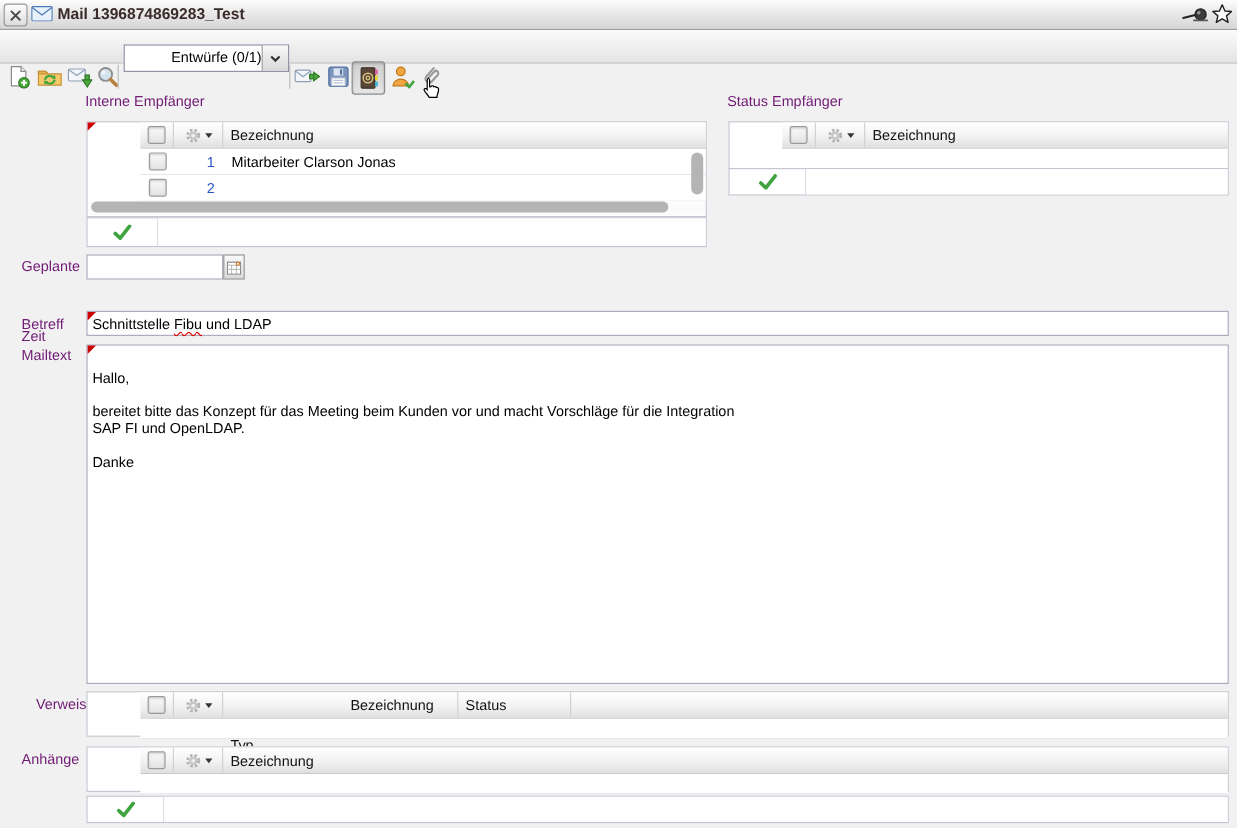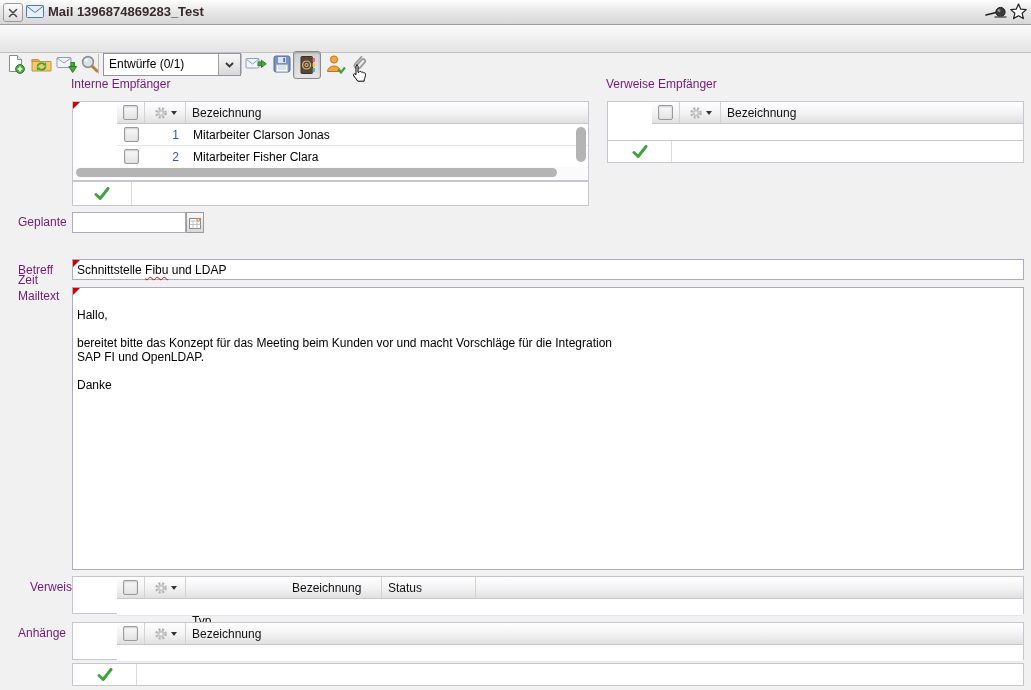--- a/index.html
+++ b/index.html
@@ -22,21 +22,21 @@
 
   
   .toolbar{left:0;top:25px;width:1031px;height:27px;
     background:linear-gradient(180deg,#fbfbfb,#e4e4e4);
     border-bottom:1px solid #c2c2c2;}
   .tb-sep{top:29px;width:0;height:20px;border-left:1px solid #bdbdbd;}
   .tb-btn{top:28px;width:22px;height:22px;display:flex;align-items:center;justify-content:center;}
   .tb-btn-pressed{top:26px;width:26px;height:26px;border:1px solid #8a8a8a;border-radius:3px;
     background:linear-gradient(180deg,#cfcfcf,#e6e6e6);box-shadow:inset 0 1px 2px rgba(0,0,0,.25);
     display:flex;align-items:center;justify-content:center;}
-  .dropdown{left:103px;top:28px;width:136px;height:21px;border:1px solid #9191a8;background:#fff;display:flex;}
+  .dropdown{left:103px;top:12px;width:136px;height:21px;border:1px solid #9191a8;background:#fff;display:flex;text-align:right;}
   .dropdown .val{flex:1;line-height:21px;padding-left:5px;white-space:nowrap;overflow:hidden;}
   .dropdown .chev{width:21px;border-left:1px solid #9e9e9e;
     background:linear-gradient(180deg,#f8f8f8,#d8d8d8);display:flex;align-items:center;justify-content:center;}
 
   
   .grid{background:#fff;border:1px solid #c6c6d2;box-sizing:border-box;padding-left:44px;}
   .ghead{height:22px;display:flex;background:linear-gradient(180deg,#ffffff 0%,#f2f2f2 55%,#e0e0e0 100%);
     border-bottom:1px solid #c9c9c9;box-sizing:border-box;}
   .hc{display:flex;align-items:center;box-sizing:border-box;border-right:1px solid #d2d2d2;}
   .hc:last-child{border-right:none;}
@@ -216,38 +216,37 @@
         <div class="checkbox"></div>
       </div>
     <div class="rc numcell">1</div>
     <div class="rc labelcell">Mitarbeiter Clarson Jonas</div>
   </div>
   <div class="grid-row">
     <div class="rc cbcell">
         <div class="checkbox"></div>
       </div>
     <div class="rc numcell">2</div>
-    <div class="rc labelcell">Mitarbeiter Fisher Clara</div>
   </div>
   <div class="hscroll-track">
     <div class="hscroll-thumb"></div>
   </div>
   <div class="vscroll-thumb" style="left:503px;top:25px;height:35px;"></div>
 </div>
 
 <div class="abs footer-row" style="left:72px;top:181px;width:517px;height:25px;">
   <div class="footer-check" style="width:59px;">
     <svg width="16" height="14" viewBox="0 0 16 14">
       <path d="M2 7.5 L6.2 11.5 L14 1.5" fill="none" stroke="#3fa43f" stroke-width="3" stroke-linecap="round" stroke-linejoin="round"></path>
     </svg>
   </div>
   <div class="footer-input"></div>
 </div>
 
-<div class="abs lbl" style="left:606px;top:77px;">Verweise Empfänger</div>
+<div class="abs lbl" style="left:606px;top:77px;">Status Empfänger</div>
 
 <div class="abs grid" style="left:607px;top:101px;width:417px;height:40px;">
   <div class="ghead">
     <div class="hc cbcell">
         <div class="checkbox"></div>
       </div>
     <div class="hc gearcell">
       <svg width="14" height="14" viewBox="0 0 14 14">
         <circle cx="7" cy="7" r="4.6" fill="none" stroke="#b2b2b2" stroke-width="2.4" stroke-dasharray="2 1.7"></circle>
         <circle cx="7" cy="7" r="3.4" fill="#c6c6c6"></circle>

